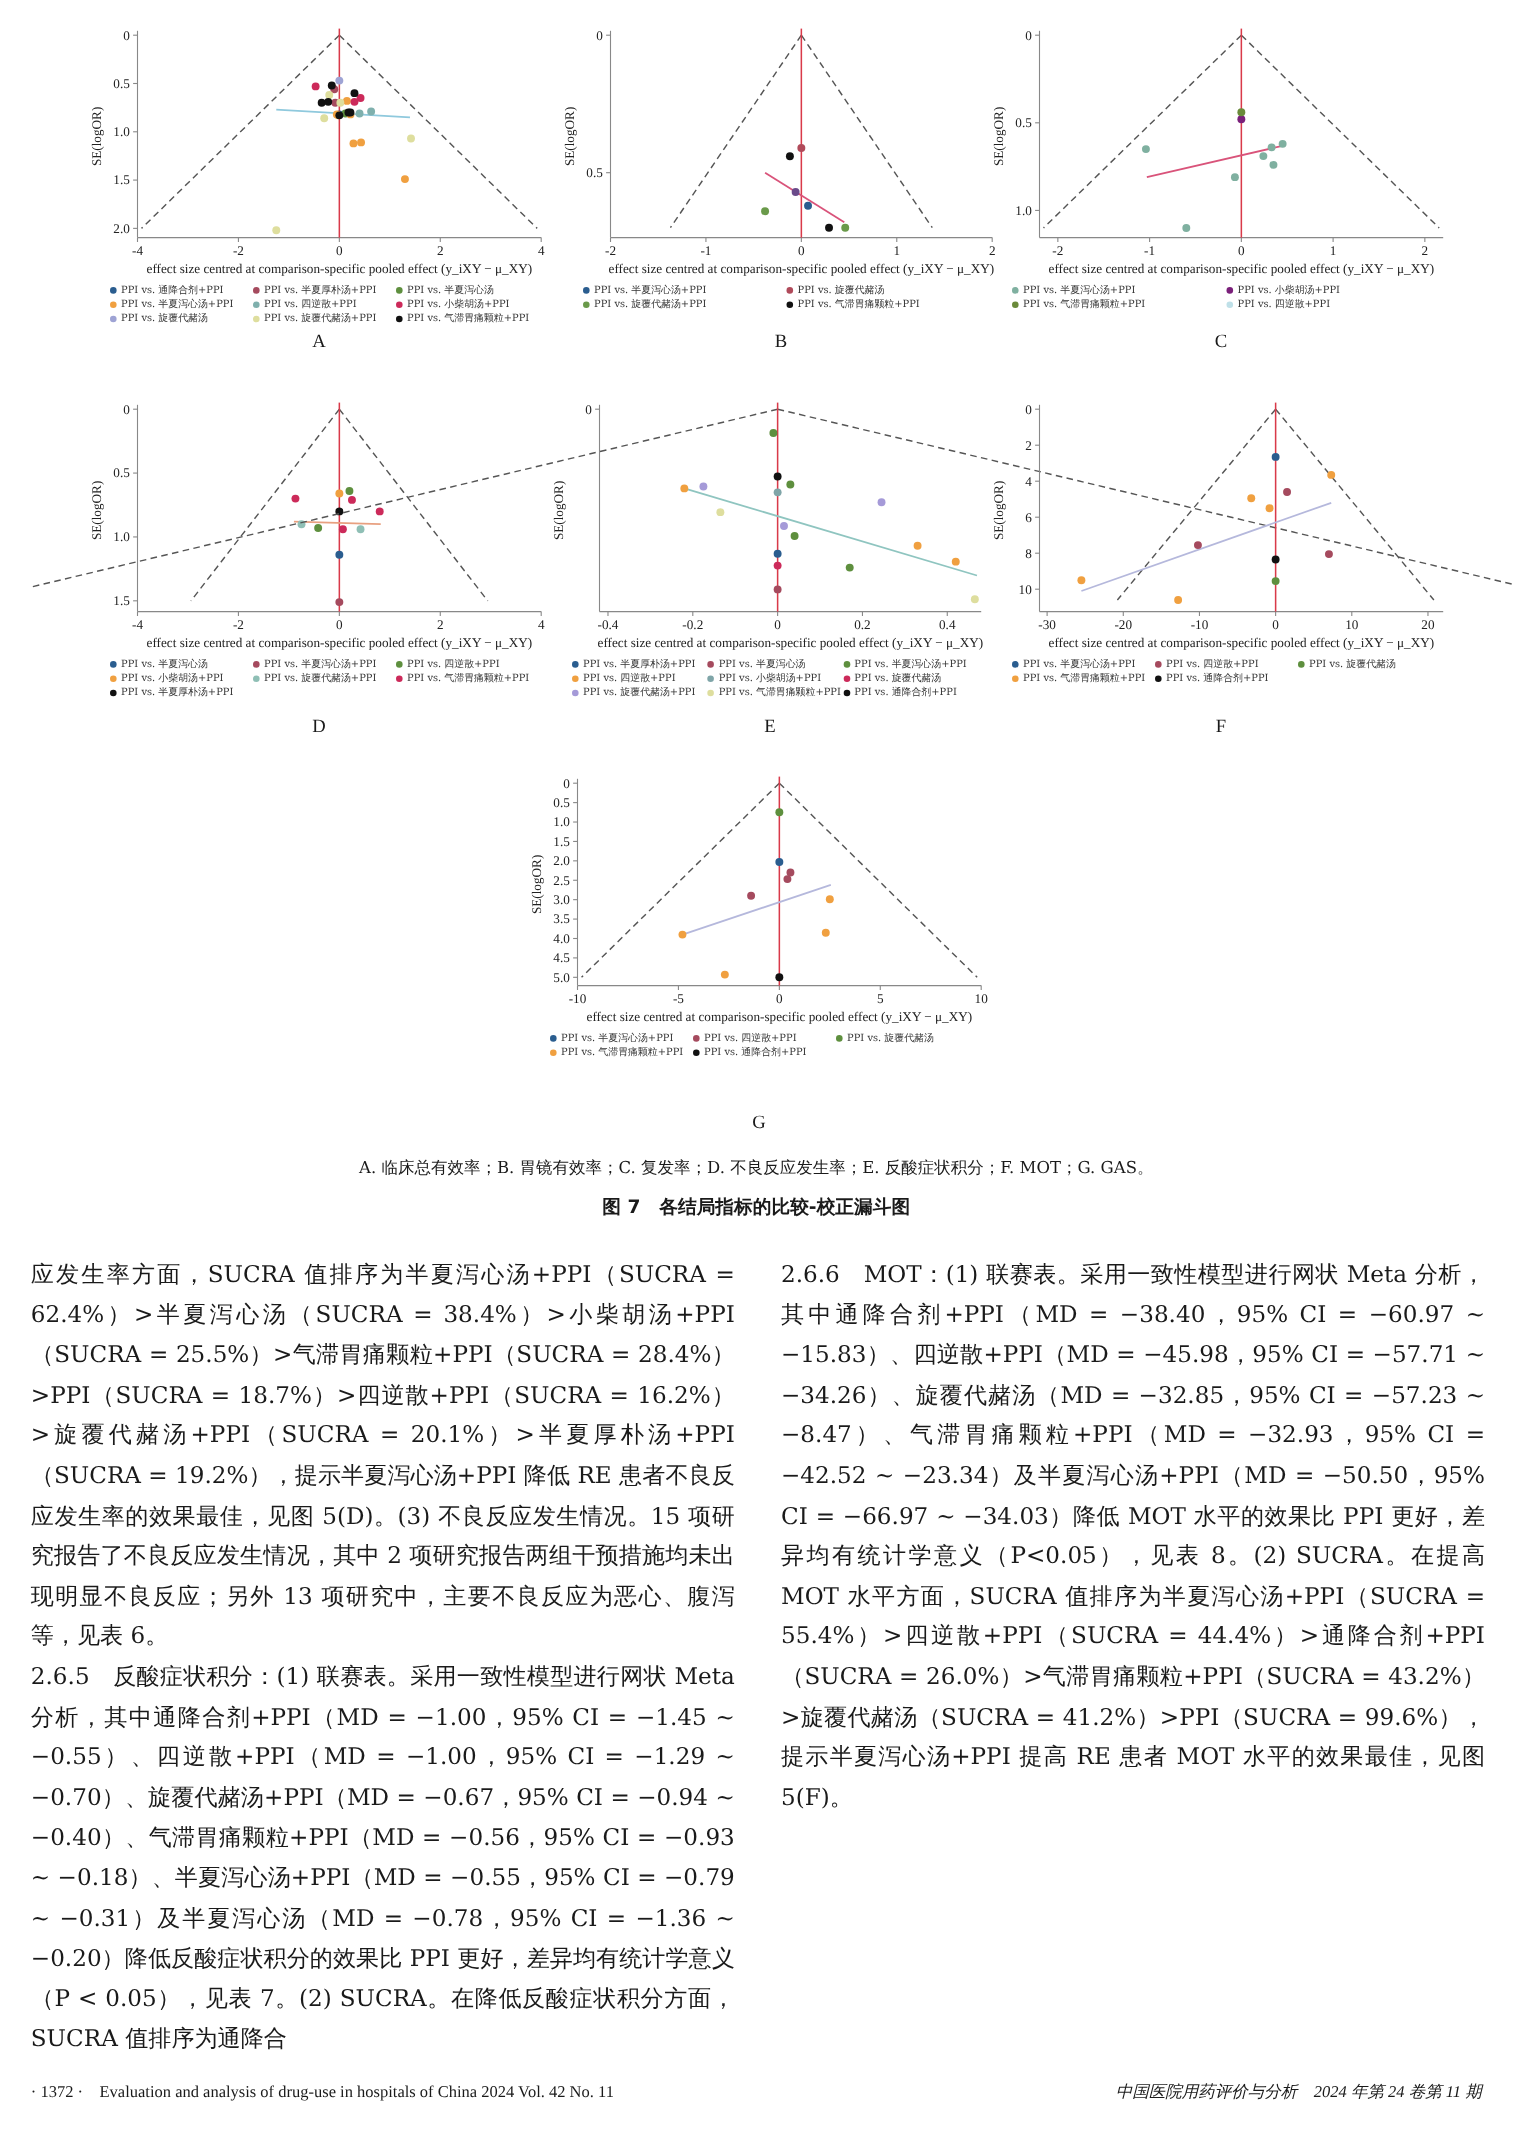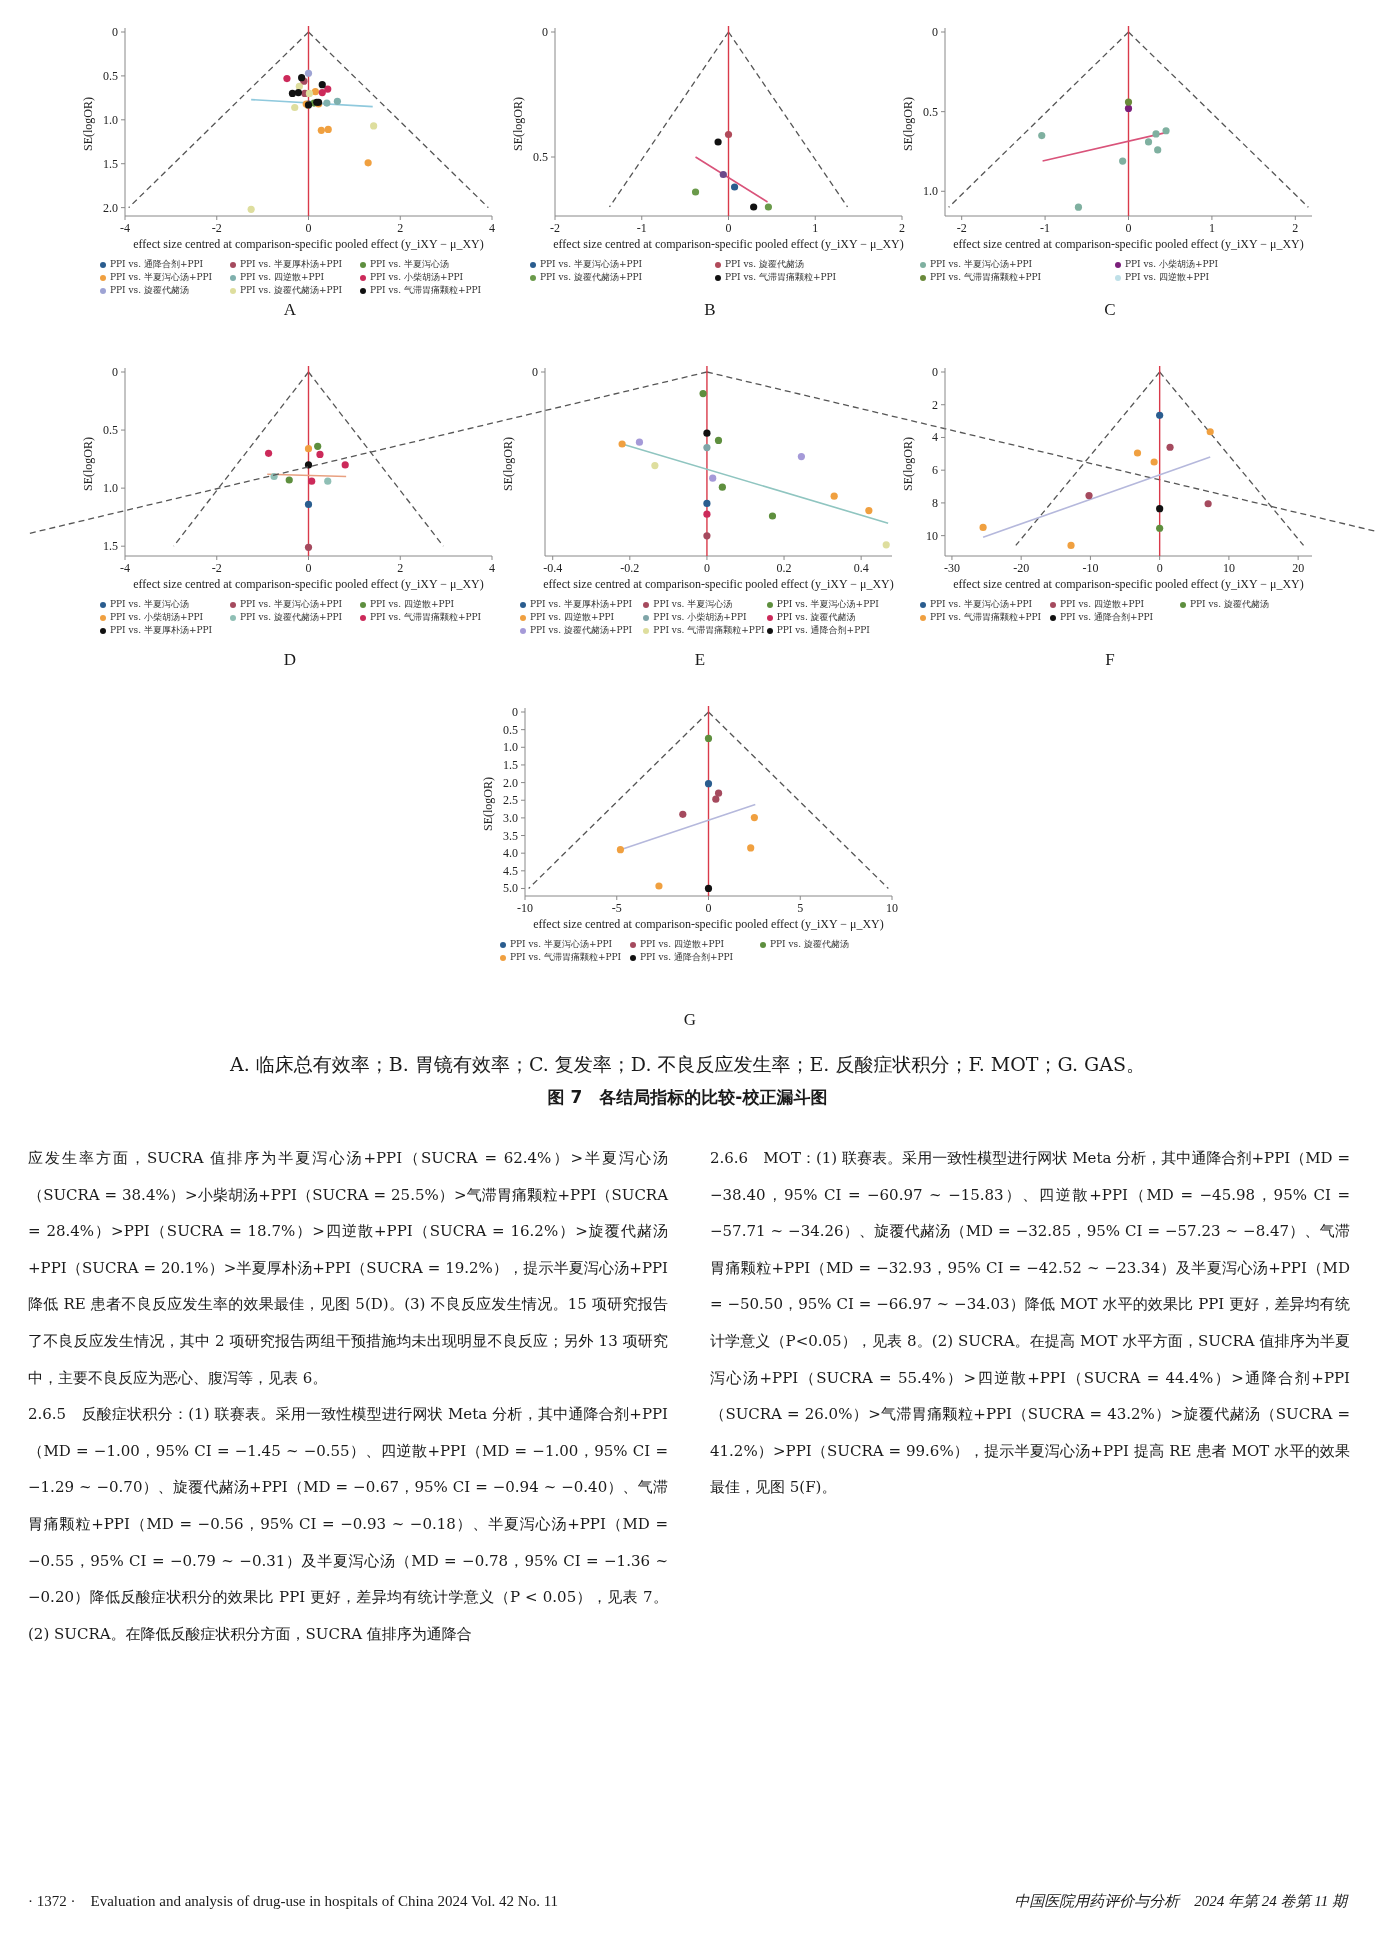--- a/index.html
+++ b/index.html
@@ -5,23 +5,23 @@
   html, body { margin:0; padding:0; background:#ffffff; }
   body { width:1375px; height:1940px; position:relative; overflow:hidden;
          font-family:"DejaVu Serif", serif; color:#1a1a1a; }
   .panel { position:absolute; }
   .panel svg { display:block; overflow:visible; }
   .panel-letter { position:absolute; font-family:"Liberation Serif", serif; font-size:17px; text-align:center; width:40px; }
   .legend { position:absolute; font-family:"DejaVu Serif", serif; font-size:9px; color:#333; line-height:13px; }
   .legend .item { position:absolute; white-space:nowrap; }
   .legend .dot { display:inline-block; width:6px; height:6px; border-radius:50%; margin-right:4px; vertical-align:middle; }
   .caption { position:absolute; left:0; width:1375px; text-align:center; }
-  .cap1 { top:1052px; font-size:19px; font-family:"DejaVu Serif", serif; }
+  .cap1 { top:1052px; font-size:15px; font-family:"DejaVu Serif", serif; }
   .cap2 { top:1086px; font-size:17px; font-weight:bold; font-family:"DejaVu Sans", sans-serif; }
-  .col { position:absolute; top:1140px; width:640px; font-size:15px; line-height:36.6px; text-align:justify; font-family:"DejaVu Serif", serif; }
+  .col { position:absolute; top:1140px; width:640px; font-size:21px; line-height:36.6px; text-align:justify; font-family:"DejaVu Serif", serif; }
   .col p { margin:0; }
   .colL { left:28px; }
   .colR { left:710px; }
   .footer { position:absolute; top:1892px; font-size:15px; font-family:"Liberation Serif", serif; }
   .footL { left:28px; }
   .footR { right:28px;font-style:italic; }
   .axis-title { font-family:"Liberation Serif", serif; font-size:12px; fill:#222; }
   .tick-label { font-family:"Liberation Serif", serif; font-size:12px; fill:#222; }
 </style>
 </head>

